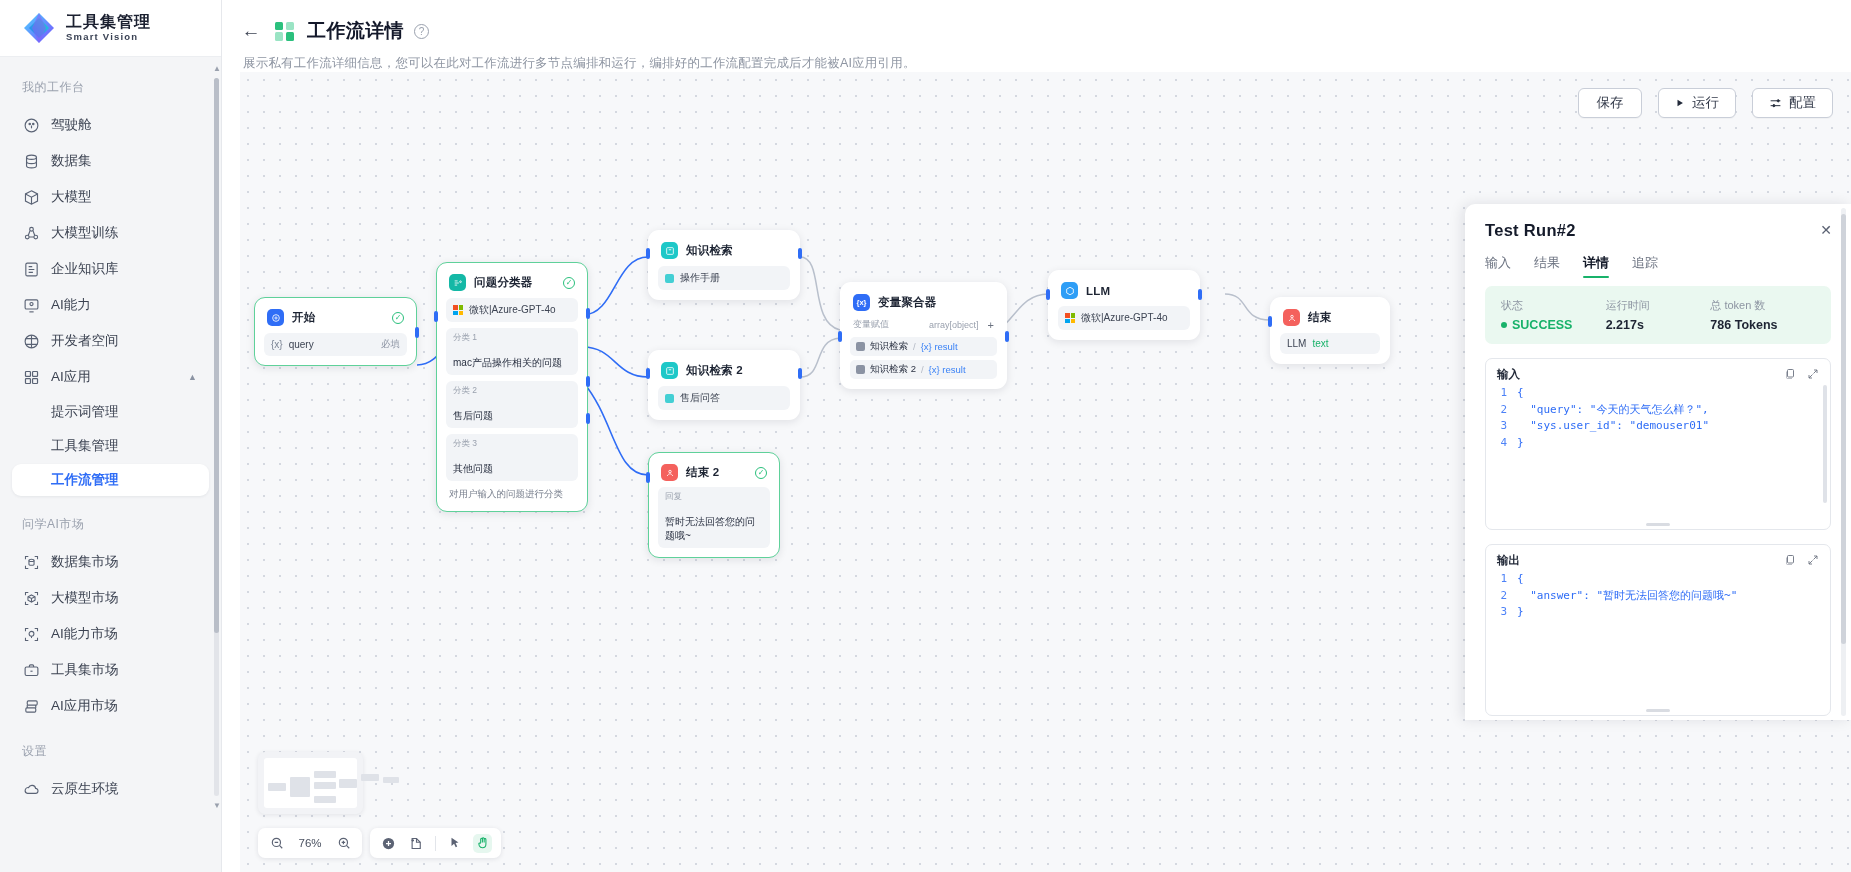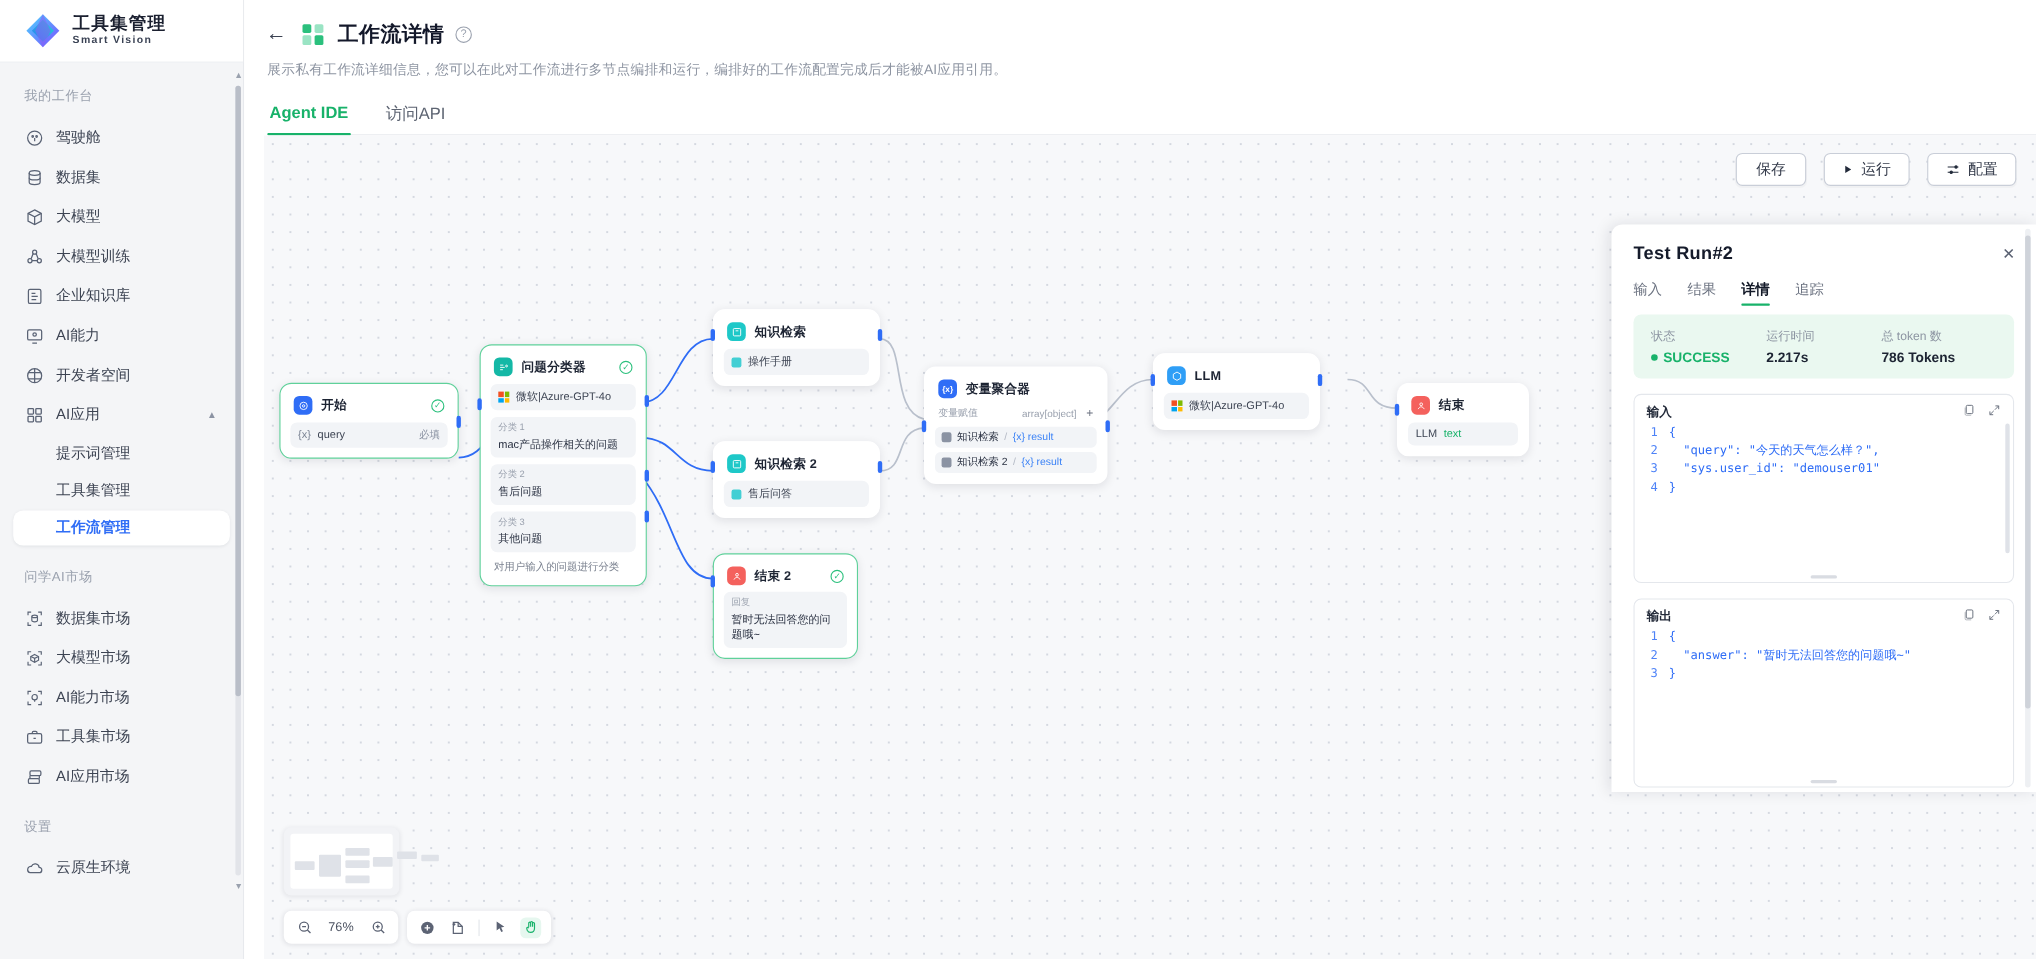--- a/index.html
+++ b/index.html
@@ -90,21 +90,21 @@
   .node-ico { width:17px; height:17px; border-radius:5px; display:flex; align-items:center;
     justify-content:center; color:#fff; font-size:9px; flex:0 0 17px;}
   .node-title { font-size:11.5px; font-weight:700; color:#1d2433; letter-spacing:.2px;}
   .node-check { margin-left:auto; width:12px; height:12px; border:1.3px solid #2bc07d; border-radius:50%;
     color:#2bc07d; font-size:8px; display:flex; align-items:center; justify-content:center; }
   .field { background:#f2f4f7; border-radius:6px; margin-top:7px; padding:5px 7px;
     font-size:10px; color:#3d4453; display:flex; align-items:center; gap:6px; }
   .field .req { margin-left:auto; color:#8b93a3; font-size:9.5px; }
   .cat { background:#f2f4f7; border-radius:6px; margin-top:6px; padding:4px 7px 5px 7px; }
   .cat-k { font-size:8.5px; color:#9aa1ae; }
-  .cat-v { font-size:10px; color:#2a3142; margin-top:2px; }
+  .cat-v { font-size:10px; color:#2a3142; margin-top:12px; }
   .node-note { font-size:9.5px; color:#7a818f; padding:7px 3px 1px 3px; }
   .mini-sq { width:9px; height:9px; border-radius:2px; flex:0 0 9px; }
   .var-row { font-size:9.5px; color:#2a3142; display:flex; align-items:center; gap:5px;
     background:#f2f4f7; border-radius:5px; padding:3px 6px; margin-top:4px; }
   .var-row .res { color:#3b82f6; }
   .var-head { display:flex; align-items:center; font-size:9px; color:#9aa1ae; padding:7px 3px 2px 3px; }
   .var-head .type { margin-left:auto; color:#9aa1ae; font-size:9px; }
   .var-head .plus { margin-left:9px; color:#6b7280; font-size:11px; }
   .ms-logo { width:10px; height:10px; display:grid; grid-template-columns:1fr 1fr; grid-gap:1px; flex:0 0 10px;}
   .ms-logo i { display:block; }
@@ -371,24 +371,20 @@
         <span class="grid-icon">
           <i style="background:#2bc07d"></i>
             <i style="background:#9ae4c4"></i>
           <i style="background:#9ae4c4"></i>
             <i style="background:#2bc07d"></i>
         </span>
         <span class="page-title">工作流详情</span>
         <span class="qmark">?</span>
       </div>
       <div class="page-sub">展示私有工作流详细信息，您可以在此对工作流进行多节点编排和运行，编排好的工作流配置完成后才能被AI应用引用。</div>
-      <div class="tabs">
-        <div class="tab active">Agent IDE</div>
-        <div class="tab">访问API</div>
-      </div>
     </div>
 
     <div class="canvas-wrap">
       <div class="canvas">
 
         <svg style="position:absolute; inset:0; width:100%; height:100%; pointer-events:none;">
           <g fill="none" stroke="#2f6df6" stroke-width="1.6">
             <path d="M177,293 C205,293 205,255 235,255"></path>
             <path d="M343,243 C375,243 375,185 408,185"></path>
             <path d="M343,275 C375,275 375,305 408,305"></path>

